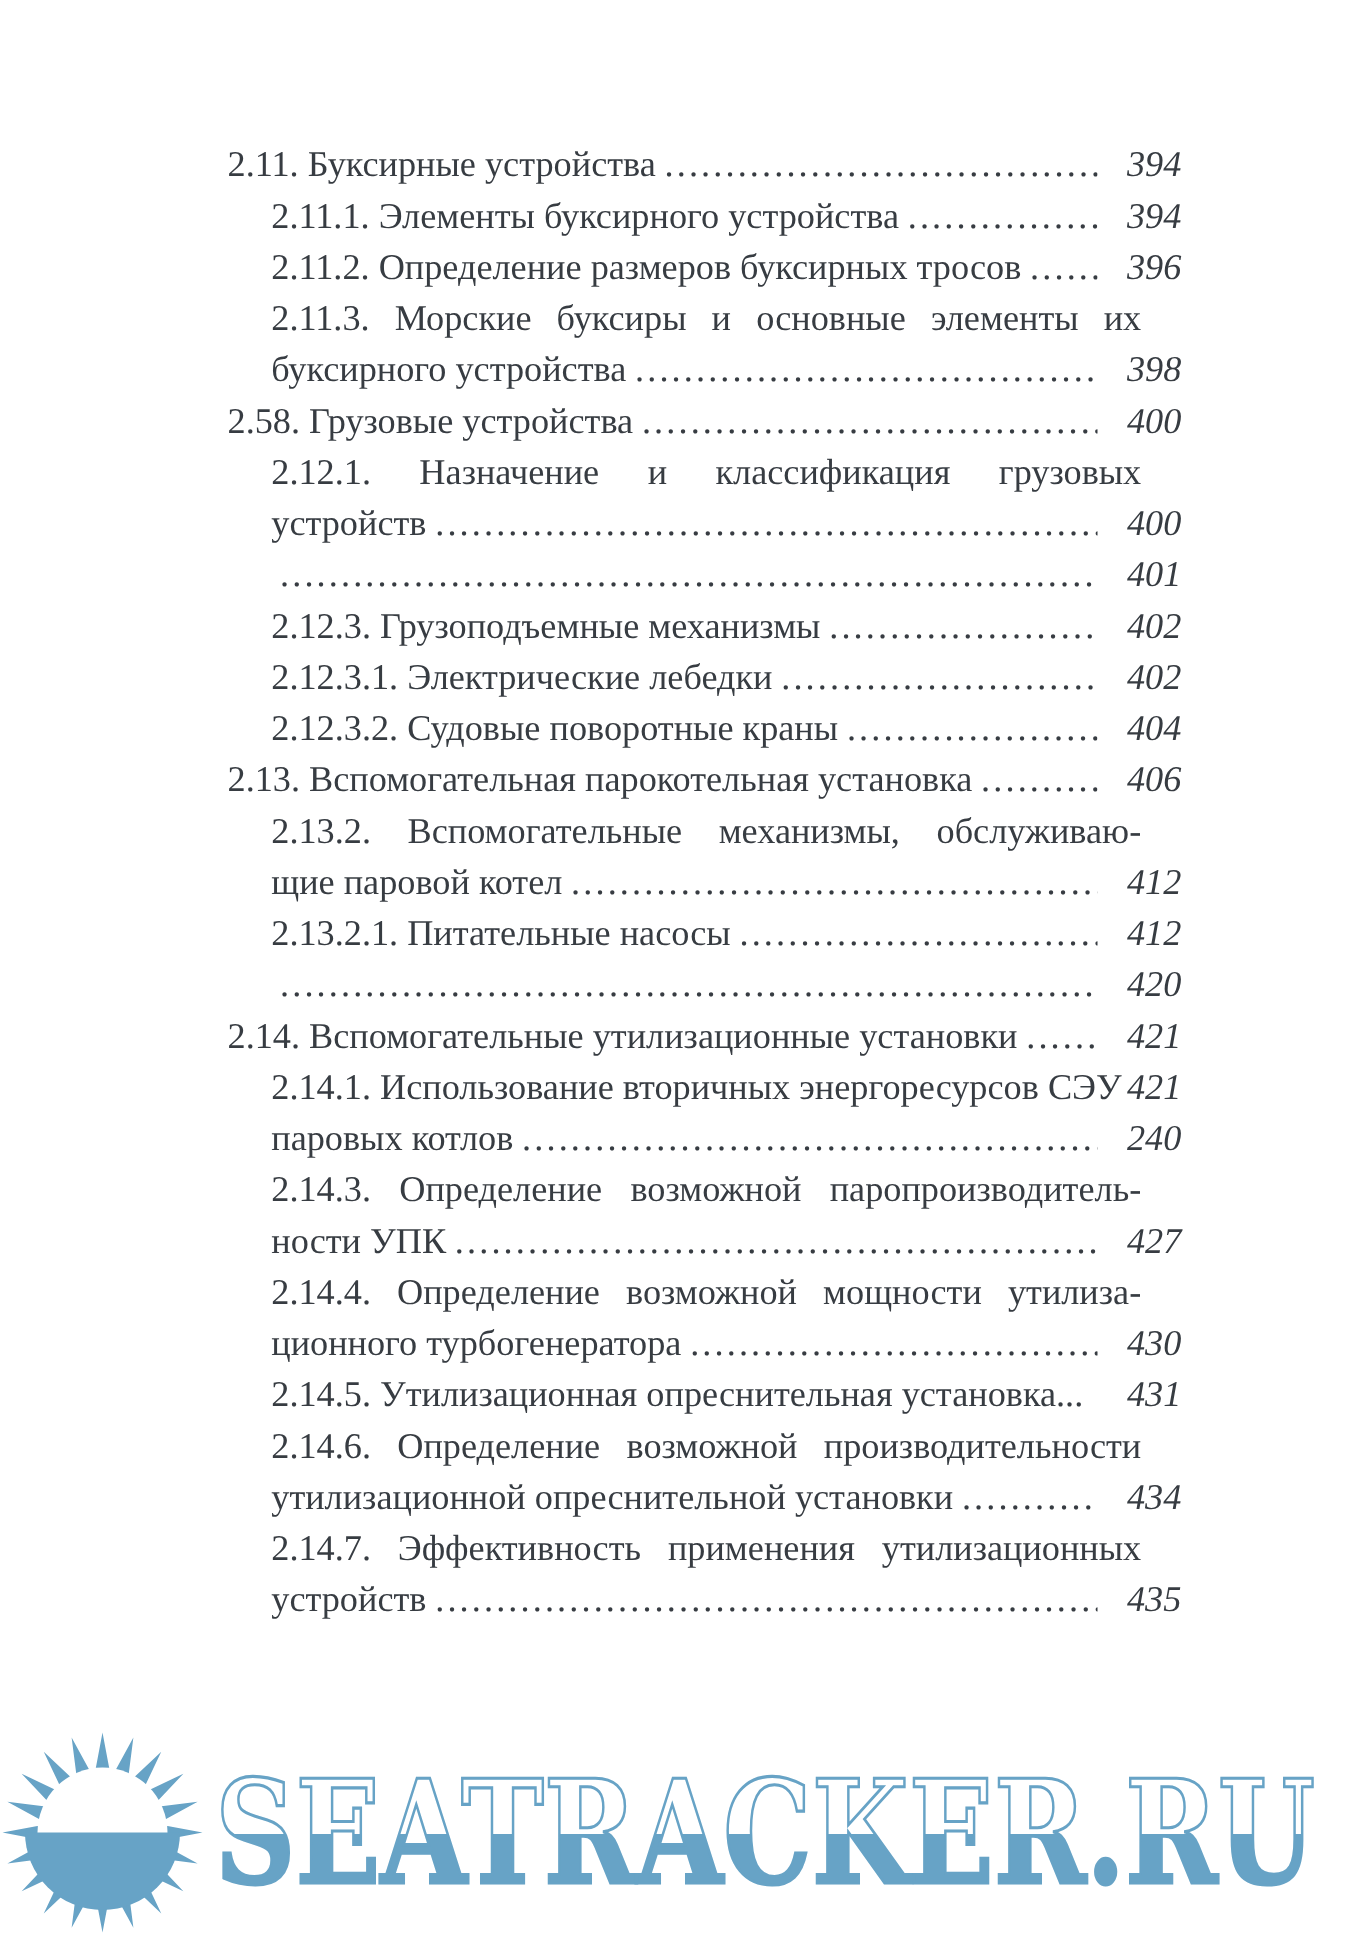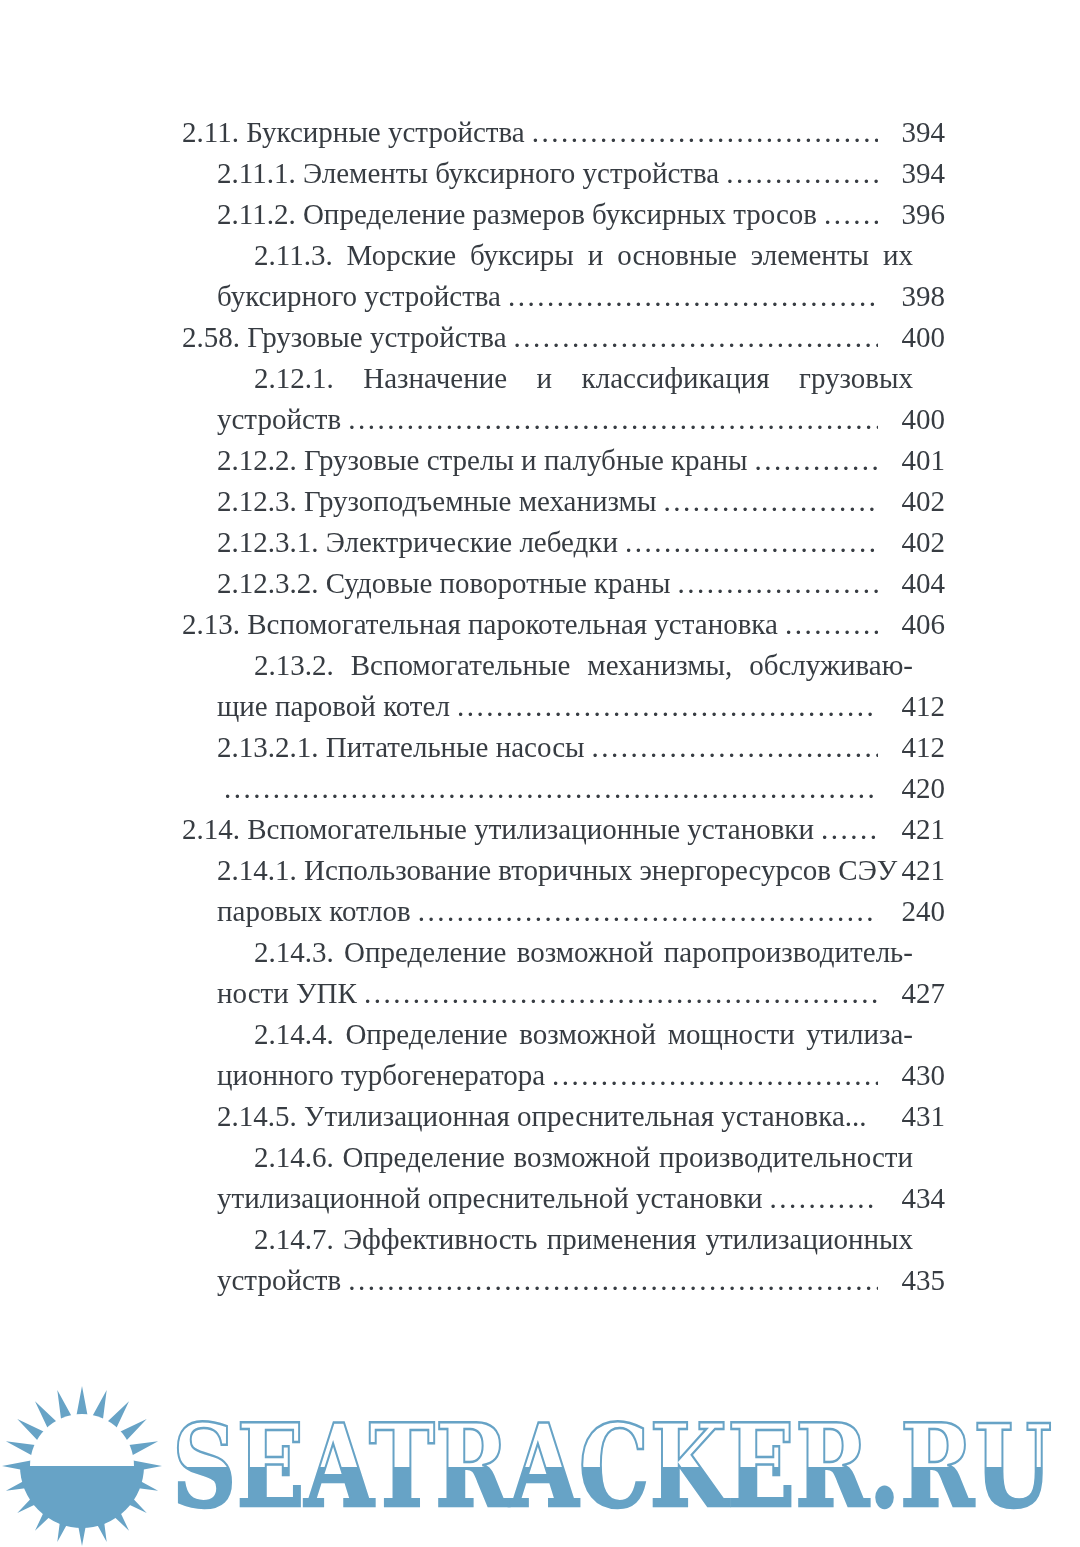--- a/index.html
+++ b/index.html
@@ -49,29 +49,29 @@
   }
   .leader::after {
     content: "..........................................................................................................";
     letter-spacing: 2.5px;
   }
   .row.no-dots .leader::after { content: ""; }
   .page-num {
     flex: 0 0 67px;
     text-align: right;
     white-space: nowrap;
+    font-style: italic;
   }
   
   .row.justify .main {
     display: block;
     white-space: normal;
     text-align: justify;
     text-align-last: justify;
     padding-right: 32px;
-    margin-left: 37px;
   }
   .row.justify .txt { white-space: normal; }
   
   .watermark-svg {
     position: absolute;
     left: 0;
     top: 0;
     z-index: 1;
   }
 </style>
@@ -149,21 +149,20 @@
   </div>
       <div class="row sub">
     <span class="main">
       <span class="txt">устройств</span>
       <span class="leader"></span>
     </span>
     <span class="page-num">400</span>
   </div>
       <div class="row sub">
     <span class="main">
-      <span class="txt">2.12.2. Грузовые стрелы и палубные краны</span>
       <span class="leader"></span>
     </span>
     <span class="page-num">401</span>
   </div>
       <div class="row sub">
     <span class="main">
       <span class="txt">2.12.3. Грузоподъемные механизмы</span>
       <span class="leader"></span>
     </span>
     <span class="page-num">402</span>

